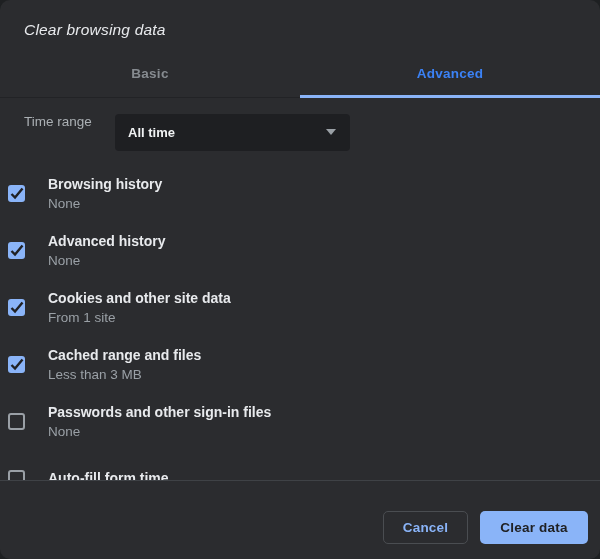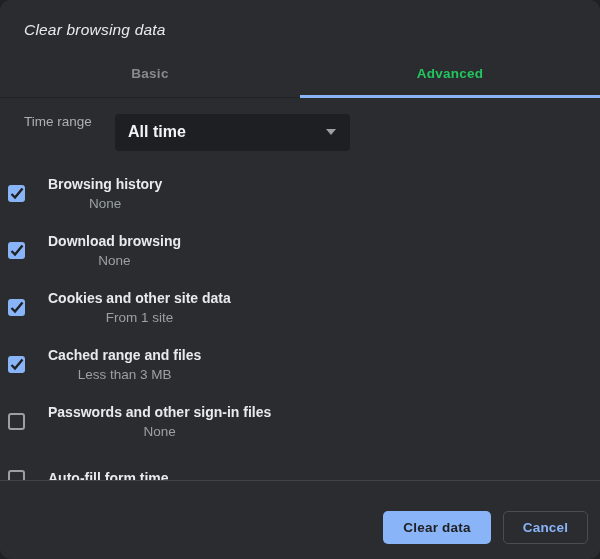--- a/index.html
+++ b/index.html
@@ -29,21 +29,21 @@
     display: flex; height: 47px;
     border-bottom: 1px solid #222326;
     position: relative;
   }
   .tab {
     flex: 1 1 50%;
     display: flex; align-items: center; justify-content: center;
     font-size: 13.5px; font-weight: 700; letter-spacing: 0.25px;
     color: #868b90; cursor: pointer; position: relative;
   }
-  .tab.active { color: #22c55e; }
+  .tab.active { color: #3b82f6; }
   .tab.active .tab-underline {
     position: absolute; left: 0; right: 0; bottom: -1px;
     height: 3px; background: #8ab4f8;
   }
   
   .dlg-body {
     height: 383px; overflow: hidden; box-sizing: border-box;
   }
   .time-range-row {
     display: flex; 
@@ -51,21 +51,21 @@
   }
   .time-range-label {
     width: 91px; color: #abb0b4; font-size: 13.5px; flex: none;
   }
   .select-box {
     width: 235px; height: 37px; box-sizing: border-box;
     background: #1e1f22; border-radius: 4px;
     display: flex; align-items: center;
     padding: 0 14px 0 13px; cursor: pointer;
   }
-  .select-value { color: #f1f3f4; font-size: 16px; font-weight: 700; }
+  .select-value { color: #f1f3f4; font-size: 13px; font-weight: 700; }
   .select-arrow {
     margin-left: auto; width: 0; height: 0;
     border-left: 5px solid transparent;
     border-right: 5px solid transparent;
     border-top: 6px solid #9aa0a6;
   }
   
   .list { margin-top: 14px; }
   .row {
     display: flex; align-items: center;
@@ -75,21 +75,21 @@
     width: 17px; height: 17px; flex: none;
     border-radius: 3px; box-sizing: border-box;
     margin-right: 23px; position: relative;
   }
   .checkbox.checked { background: #8ab4f8; }
   .checkbox.unchecked { border: 2px solid #9aa0a6; }
   .checkbox svg { display: none; position: absolute; left: 1.5px; top: 2px; }
   .checkbox.checked svg { display: block; }
   .row-text { display: flex; flex-direction: column; gap: 4px; }
   .row-label { color: #e8eaed; font-size: 14px; font-weight: 700; }
-  .row-detail { color: #9aa0a6; font-size: 13.5px; text-align: center; }
+  .row-detail { color: #9aa0a6; font-size: 13.5px; }
   .row-detail:empty { display: none; }
   
   .dlg-footer {
     height: 79px; box-sizing: border-box;
     border-top: 1px solid #3f4246;
     display: flex; align-items: center; justify-content: flex-end;
     gap: 12px; padding: 14px 12px 0 0;
   }
   .btn {
     height: 33px; border-radius: 5px;
@@ -148,21 +148,21 @@
     </span>
   </div>
 
   <div class="row">
     <span class="checkbox checked">
       <svg width="14" height="13" viewBox="0 0 14 13">
         <polyline points="1.5,7 5,10.5 12.5,1.5" fill="none" stroke="#202124" stroke-width="2.4"></polyline>
       </svg>
     </span>
     <span class="row-text">
-      <span class="row-label">Download browsing</span>
+      <span class="row-label">Advanced history</span>
       <span class="row-detail">None</span>
     </span>
   </div>
 
   <div class="row">
     <span class="checkbox checked">
       <svg width="14" height="13" viewBox="0 0 14 13">
         <polyline points="1.5,7 5,10.5 12.5,1.5" fill="none" stroke="#202124" stroke-width="2.4"></polyline>
       </svg>
     </span>
@@ -200,17 +200,17 @@
     </span>
     <span class="row-text">
       <span class="row-label">Auto-fill form time</span>
 
     </span>
   </div>
 </div>
   </div>
 
   <div class="dlg-footer">
+    <button class="btn btn-cancel">Cancel</button>
     <button class="btn btn-primary">Clear data</button>
-    <button class="btn btn-cancel">Cancel</button>
   </div>
 
 </div>
 
 </body></html>

